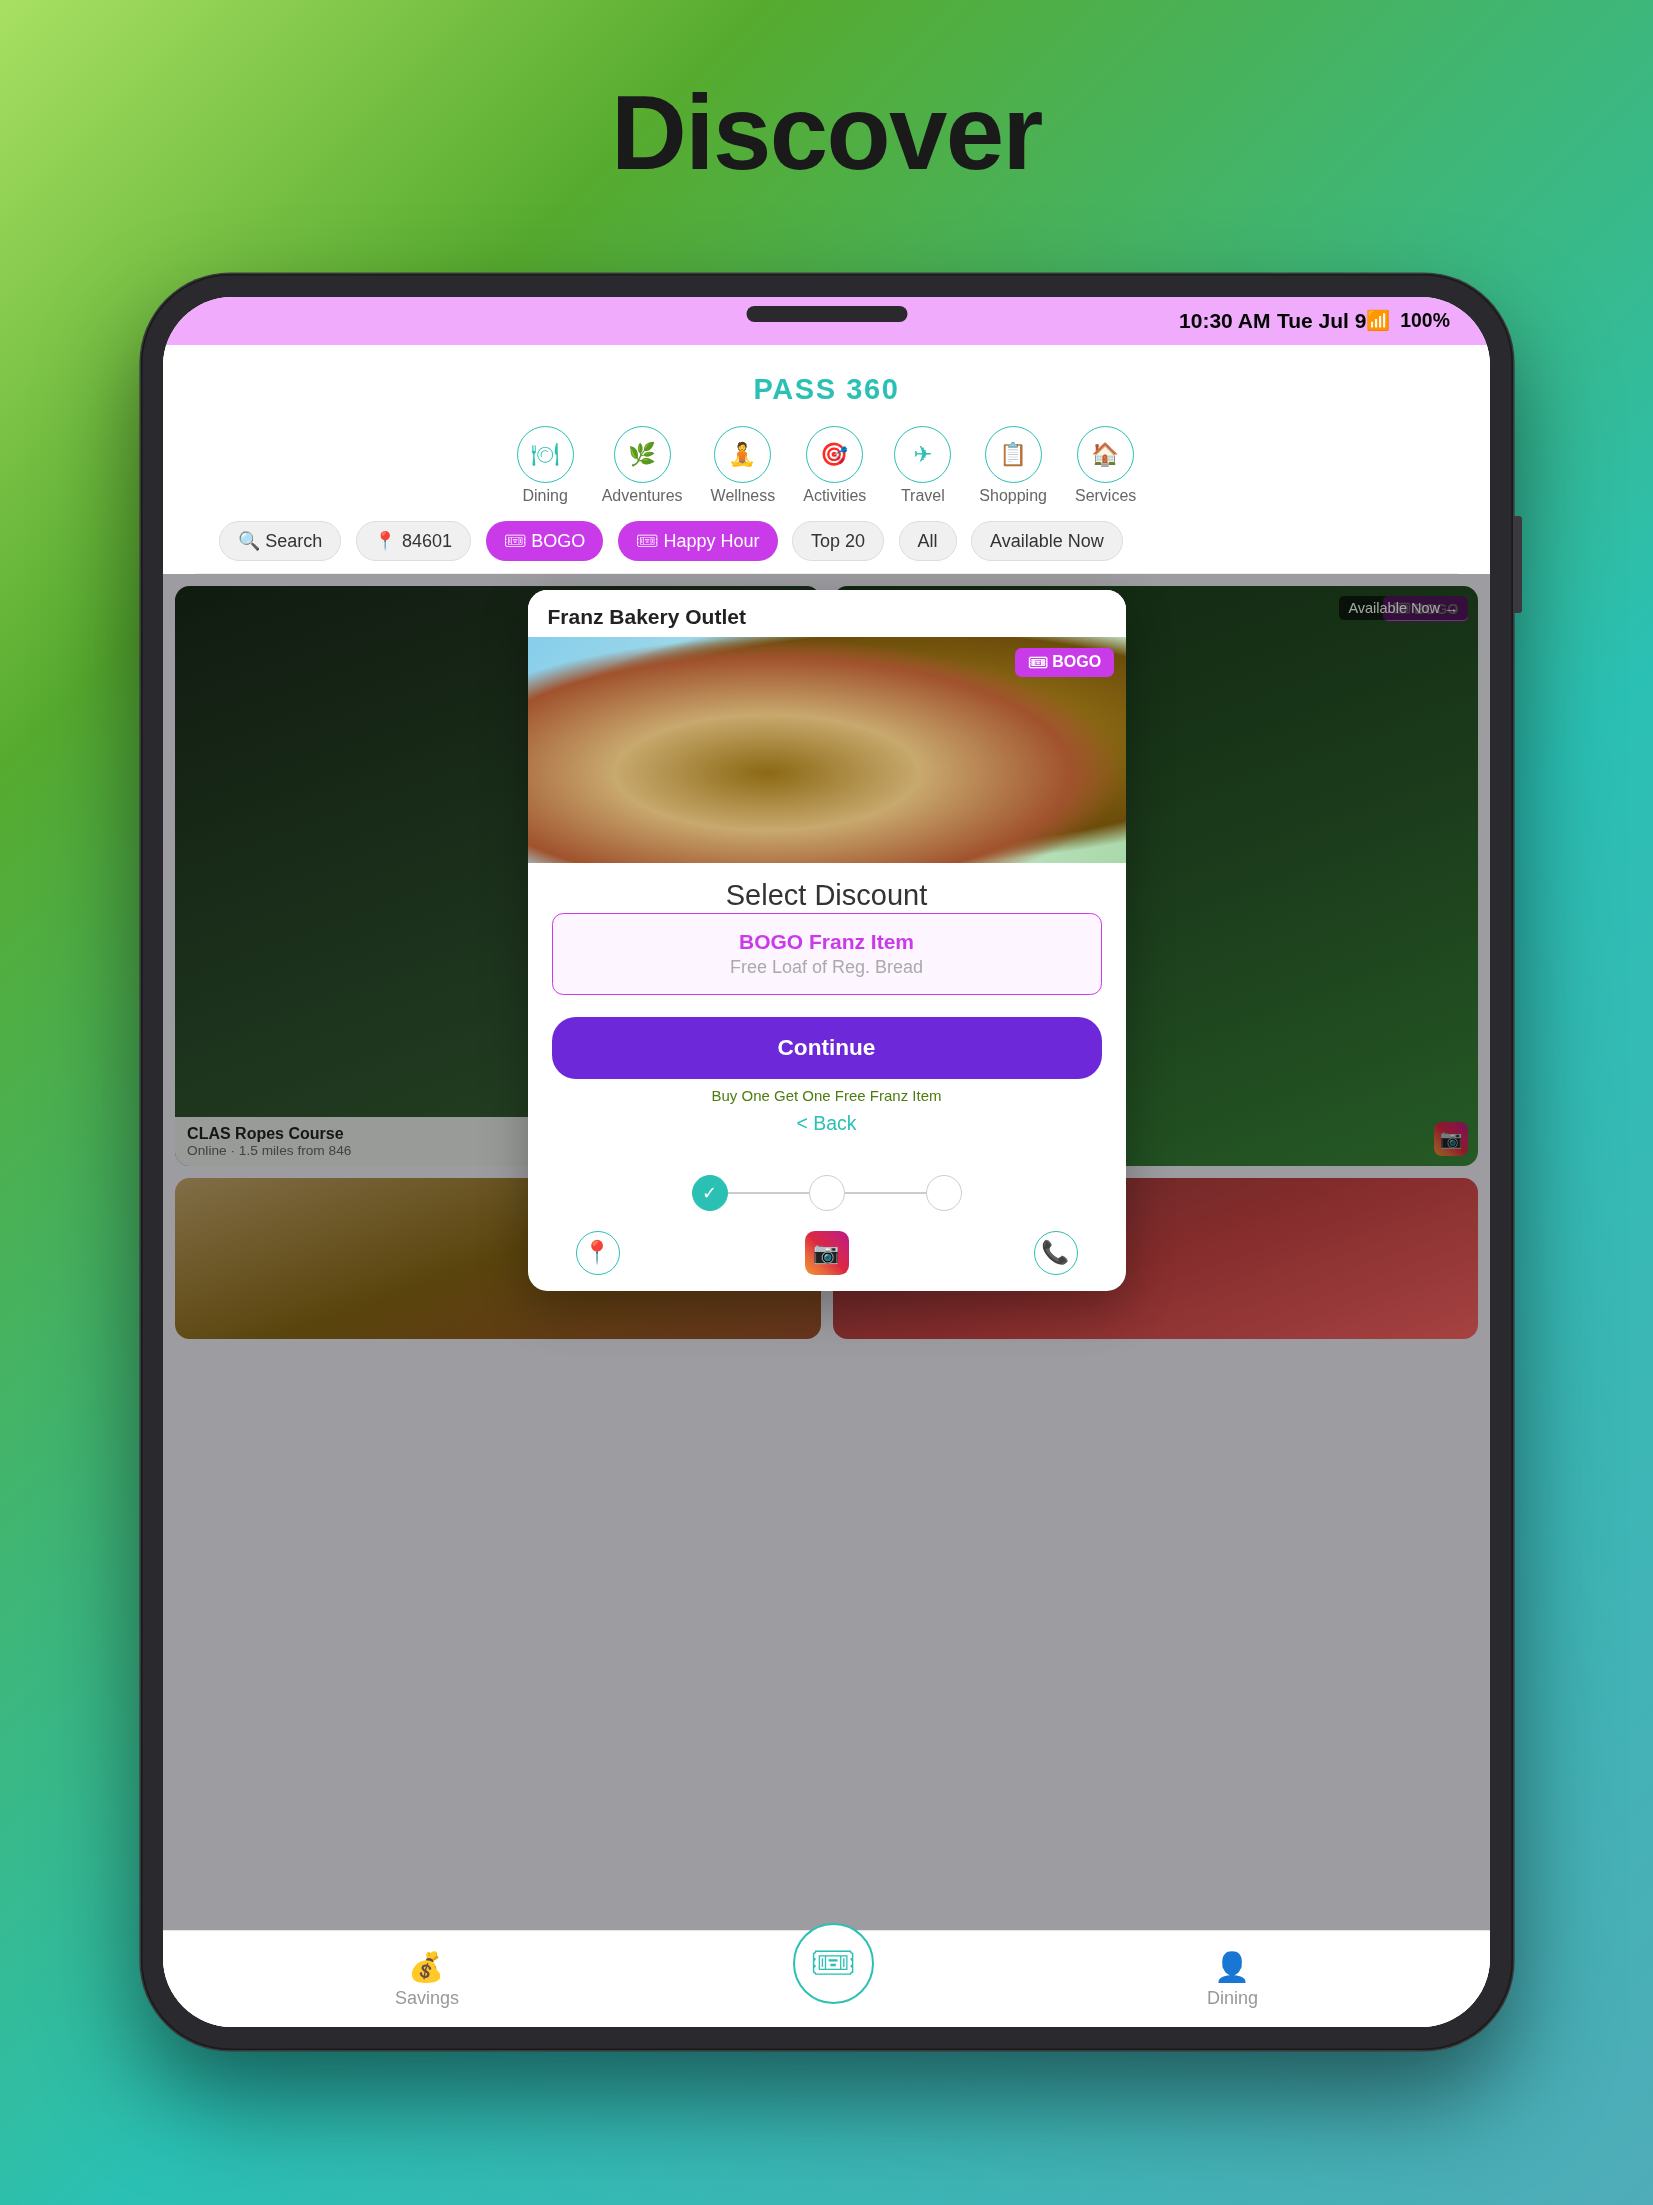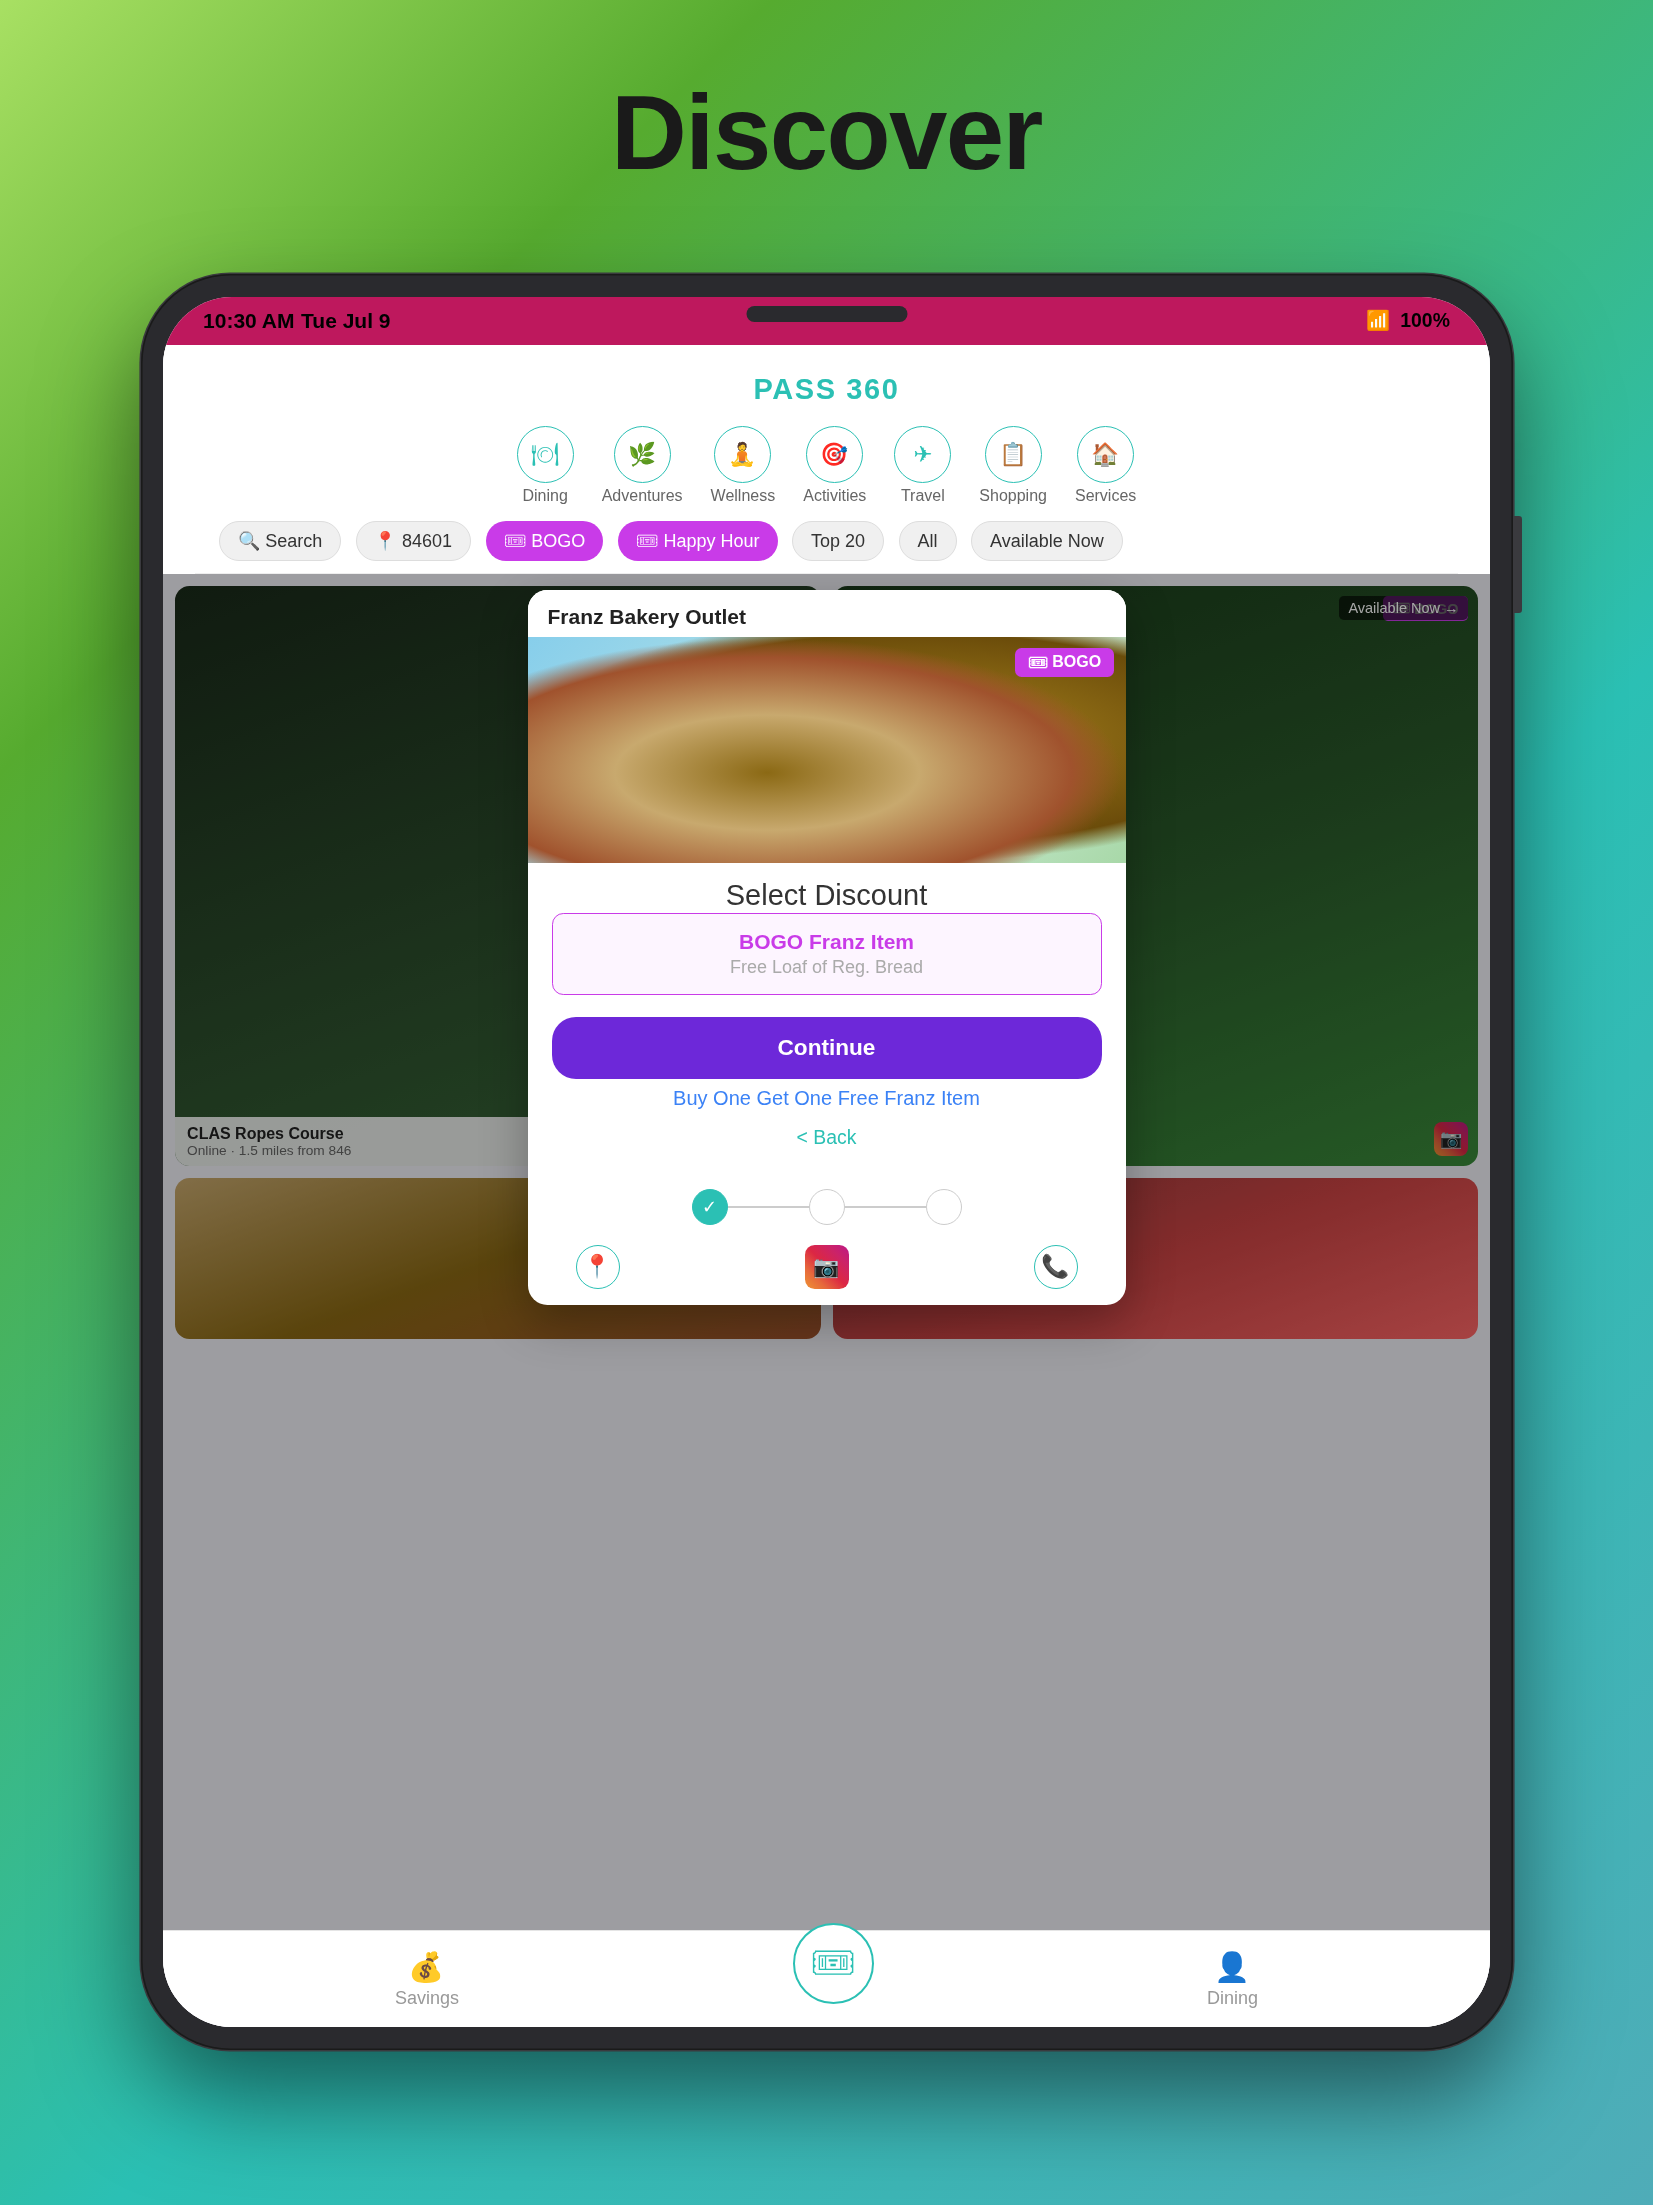--- a/index.html
+++ b/index.html
@@ -53,24 +53,24 @@
       height: 100%;
       background: #f2f2f7;
       border-radius: 69px;
       overflow: hidden;
       position: relative;
     }
 
     
     .status-bar {
       height: 48px;
-      background: #be185d;
-      display: flex;
-      align-items: center;
-      justify-content: space-between;
+      background: #f0abfc;
+      display: flex;
+      align-items: center;
+      justify-content: flex-end;
       padding: 0 40px;
       font-size: 21px;
       font-weight: 600;
       color: #000;
     }
     .status-bar-left { display: flex; gap: 6.5px; }
     .status-bar-right { display: flex; align-items: center; gap: 9.7px; font-size: 19.4px; }
 
     
     .app-content {
@@ -334,23 +334,23 @@
       border: none;
       border-radius: 24px;
       padding: 18px;
       font-size: 22.6px;
       font-weight: 600;
       cursor: pointer;
       margin: 12px 0 8px;
     }
     .buy-one-text {
       text-align: center;
-      font-size: 20px;
-      color: #3b82f6;
-      margin-bottom: 12px;
+      font-size: 15px;
+      color: #4d7c0f;
+      margin-bottom: 4px;
     }
     .back-link {
       text-align: center;
       font-size: 19.4px;
       color: #2bc0b4;
       cursor: pointer;
       padding: 4px;
     }
 
     

